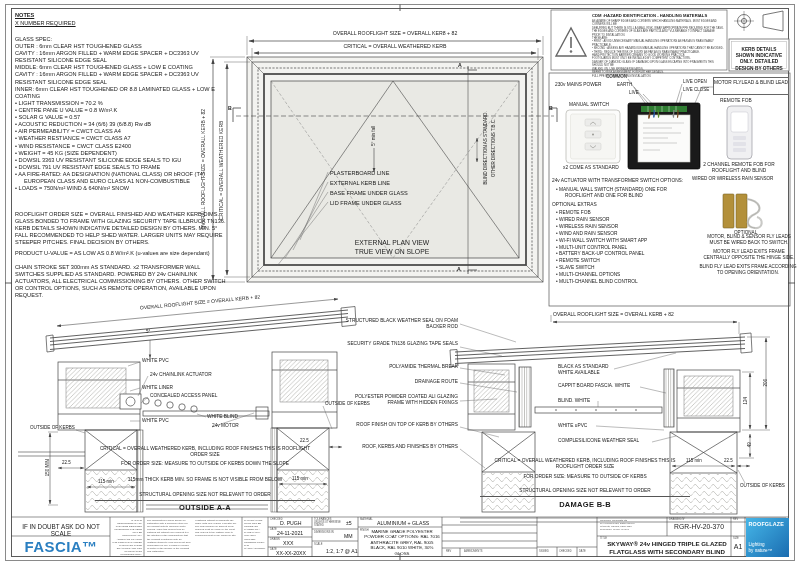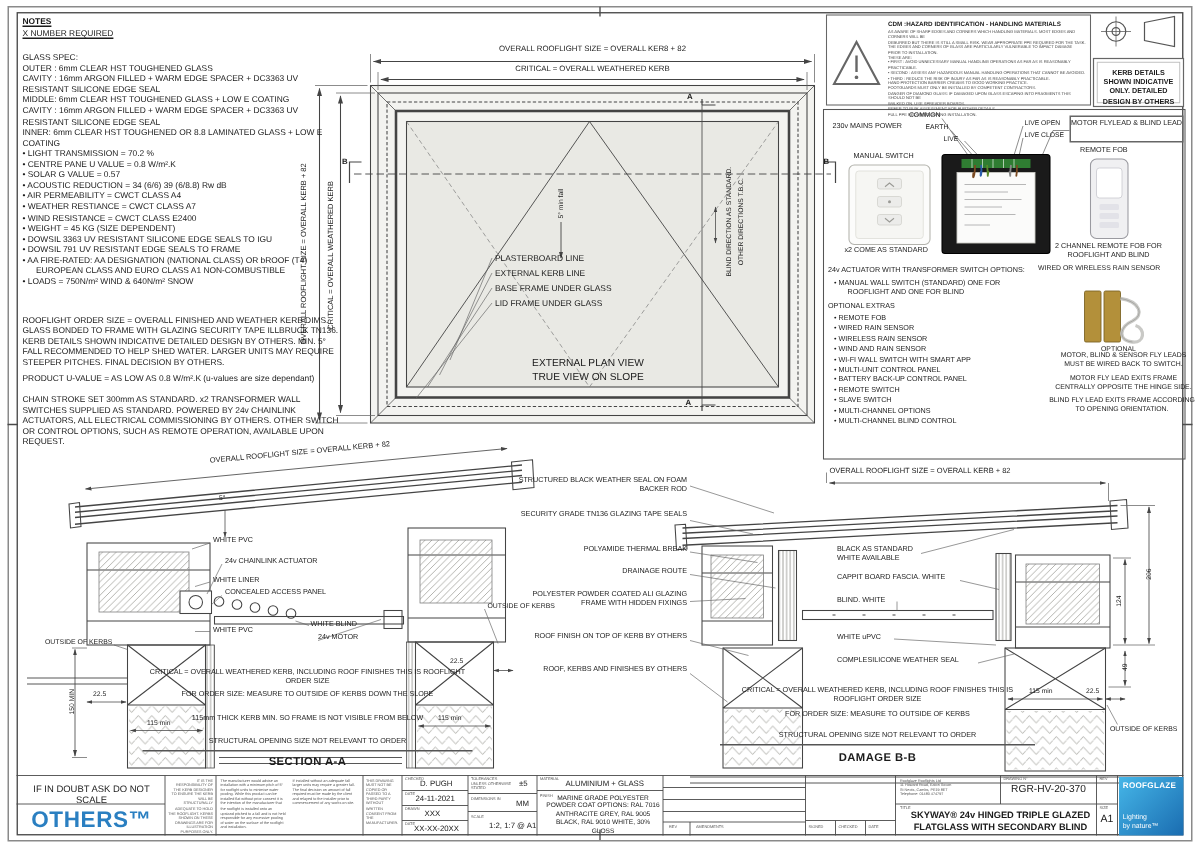--- a/index.html
+++ b/index.html
@@ -369,21 +369,21 @@
   <div class="abs t46" style="left:325px;top:401px;">OUTSIDE OF KERBS</div>
   <div class="abs t45 ctr rot" style="left:26px;top:465px;width:44px;">150 MIN</div>
   <div class="abs t45" style="left:62px;top:460px;">22.5</div>
   <div class="abs t45" style="left:98px;top:479px;">115 min</div>
   <div class="abs t45" style="left:292px;top:476px;">115 min</div>
   <div class="abs t45" style="left:300px;top:438px;">22.5</div>
   <div class="abs t48 ctr" style="left:95px;top:446px;width:220px;">CRITICAL = OVERALL WEATHERED KERB, INCLUDING ROOF FINISHES THIS IS ROOFLIGHT ORDER SIZE</div>
   <div class="abs t48 ctr" style="left:95px;top:461px;width:220px;">FOR ORDER SIZE: MEASURE TO OUTSIDE OF KERBS DOWN THE SLOPE</div>
   <div class="abs t48 ctr" style="left:95px;top:477px;width:220px;">115mm THICK KERB MIN. SO FRAME IS NOT VISIBLE FROM BELOW</div>
   <div class="abs t48 ctr" style="left:95px;top:492px;width:220px;border-bottom:.6px solid #555;padding-bottom:2px;">STRUCTURAL OPENING SIZE NOT RELEVANT TO ORDER</div>
-  <div class="abs cap ctr" style="left:95px;top:503px;width:220px;">SECTION A-A</div>
+  <div class="abs cap ctr" style="left:95px;top:503px;width:220px;">OUTSIDE A-A</div>
 
   <div class="abs t5" style="left:553px;top:311px;">OVERALL ROOFLIGHT SIZE = OVERALL KERB + 82</div>
   <div class="abs t48 rgt" style="left:340px;top:318px;width:118px;">STRUCTURED BLACK WEATHER SEAL ON FOAM BACKER ROD</div>
   <div class="abs t48 rgt" style="left:340px;top:341px;width:118px;">SECURITY GRADE  TN136 GLAZING TAPE SEALS</div>
   <div class="abs t48 rgt" style="left:340px;top:364px;width:118px;">POLYAMIDE THERMAL BREAK</div>
   <div class="abs t48 rgt" style="left:340px;top:379px;width:118px;">DRAINAGE ROUTE</div>
   <div class="abs t48 rgt" style="left:340px;top:394px;width:118px;">POLYESTER POWDER COATED ALI GLAZING FRAME WITH HIDDEN FIXINGS</div>
   <div class="abs t48 rgt" style="left:340px;top:422px;width:118px;">ROOF FINISH ON TOP OF KERB BY OTHERS</div>
   <div class="abs t48 rgt" style="left:340px;top:444px;width:118px;">ROOF, KERBS AND FINISHES BY OTHERS</div>
   <div class="abs t48" style="left:558px;top:364px;width:64px;">BLACK AS STANDARD WHITE AVAILABLE</div>
@@ -396,21 +396,21 @@
   <div class="abs t45 ctr rot" style="left:740px;top:442px;width:20px;">49</div>
   <div class="abs t45" style="left:686px;top:458px;">115 min</div>
   <div class="abs t45" style="left:724px;top:458px;">22.5</div>
   <div class="abs t46" style="left:740px;top:483px;">OUTSIDE OF KERBS</div>
   <div class="abs t48 ctr" style="left:480px;top:458px;width:210px;">CRITICAL = OVERALL WEATHERED KERB, INCLUDING ROOF FINISHES THIS IS ROOFLIGHT ORDER SIZE</div>
   <div class="abs t48 ctr" style="left:480px;top:474px;width:210px;">FOR ORDER SIZE: MEASURE TO OUTSIDE OF KERBS</div>
   <div class="abs t48 ctr" style="left:480px;top:488px;width:210px;border-bottom:.6px solid #555;padding-bottom:2px;">STRUCTURAL OPENING SIZE NOT RELEVANT TO ORDER</div>
   <div class="abs cap ctr" style="left:480px;top:500px;width:210px;">DAMAGE B-B</div>
 
   <div class="abs ctr" style="left:14px;top:523px;width:94px;font-size:6.3px;">IF IN DOUBT ASK DO NOT SCALE</div>
-  <div class="abs ctr skyway" style="left:14px;top:538px;width:94px;">OTHERS™</div>
+  <div class="abs ctr skyway" style="left:14px;top:538px;width:94px;">FASCIA™</div>
   <div class="abs micro2 rgt" style="left:112px;top:519px;width:30px;">IT IS THE RESPONSIBILITY OF THE KERB DESIGNER TO ENSURE THE KERB WILL BE STRUCTURALLY ADEQUATE TO HOLD THE ROOFLIGHT. KERBS SHOWN ON THESE DRAWINGS ARE FOR ILLUSTRATION PURPOSES ONLY.</div>
   <div class="abs micro2" style="left:147px;top:519px;width:44px;">The manufacturer would advise an installation with a minimum pitch of 5° for rooflight units to minimise water pooling. While this product can be installed flat without prior consent it is the intention of the manufacturer that the rooflight is installed onto an upstand pitched to a fall and is not held responsible for any excessive pooling of water on the surface of the rooflight and installation.</div>
   <div class="abs micro2" style="left:195px;top:519px;width:44px;">If installed without an adequate fall larger units may require a greater fall. The final decision on amount of fall required must be made by the client and relayed to the installer prior to commencement of any works on site.</div>
   <div class="abs micro2" style="left:244px;top:519px;width:22px;">THIS DRAWING MUST NOT BE COPIED OR PASSED TO A THIRD PARTY WITHOUT WRITTEN CONSENT FROM THE MANUFACTURER.</div>
 
   <div class="abs lbl" style="left:270px;top:518px;">CHECKED</div>
   <div class="abs val" style="left:280px;top:519.5px;">D. PUGH</div>
   <div class="abs lbl" style="left:270px;top:528px;">DATE</div>
   <div class="abs val" style="left:277px;top:529.5px;">24-11-2021</div>
   <div class="abs lbl" style="left:270px;top:538px;">DRAWN</div>

